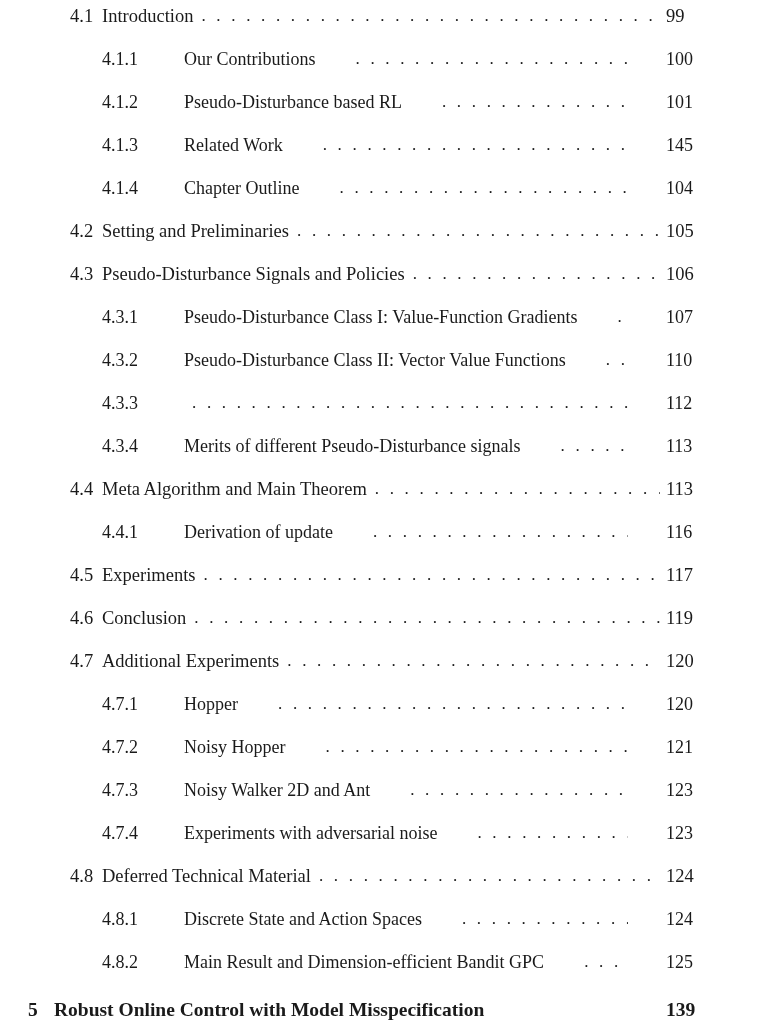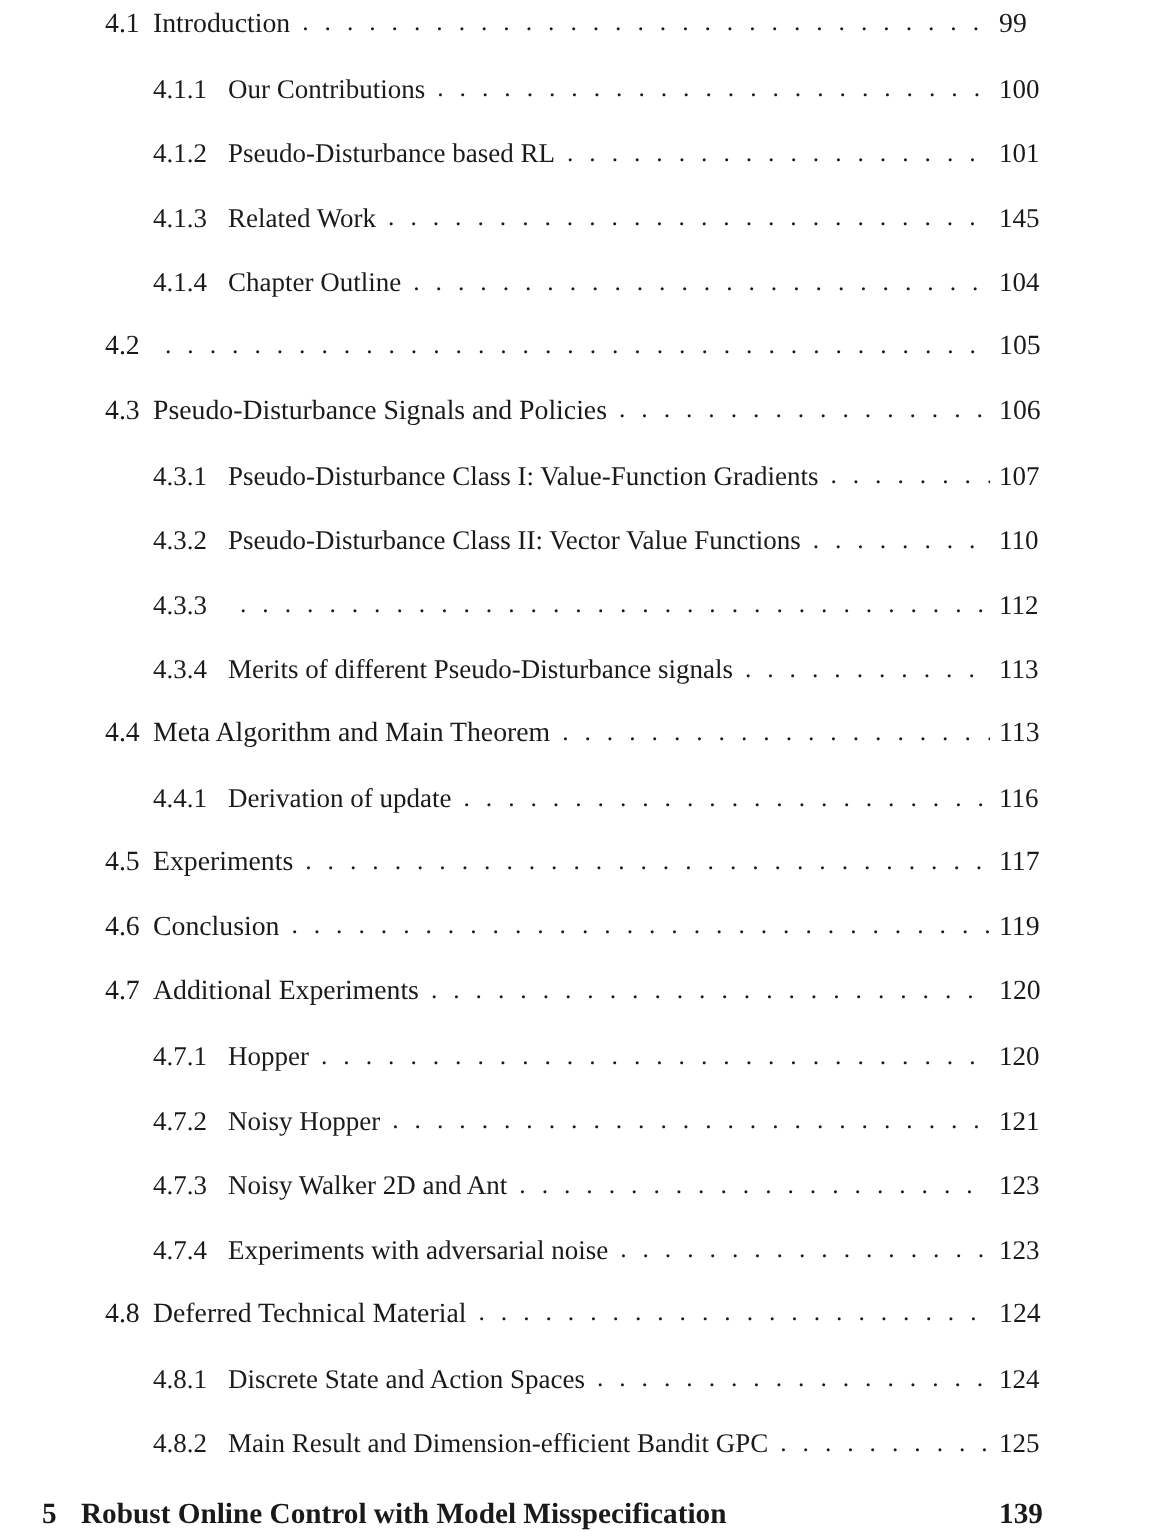--- a/index.html
+++ b/index.html
@@ -71,20 +71,21 @@
     margin-top: 22px;
   }
   .lvl-section .num { width: 32px; }
   .lvl-section .page { width: 40px; }
 
   
   .lvl-subsection {
     font-size: 18px;
     padding-left: 74px;
     margin-top: 22px;
+    gap: 32px;
   }
   .lvl-subsection .num { width: 50px; }
   .lvl-subsection .page { width: 40px; }
 
   .first { margin-top: 6px; }
 </style>
 </head>
 <body>
 
 <div class="toc">
@@ -113,20 +114,21 @@
       <span class="page">145</span>
     </div>
     <div class="entry lvl-subsection">
       <span class="num">4.1.4</span>
       <span class="title">Chapter Outline</span>
       <span class="leader">. . . . . . . . . . . . . . . . . . . . . . . . . . . . . . . . . . . . . . . . . . . . . . . . . . . . . . . . . . . . . . . . . . . . . . . . . . . . . . . . . . . . . . . . . </span>
       <span class="page">104</span>
     </div>
     <div class="entry lvl-section">
       <span class="num">4.2</span>
+      <span class="title">Setting and Preliminaries</span>
       <span class="leader">. . . . . . . . . . . . . . . . . . . . . . . . . . . . . . . . . . . . . . . . . . . . . . . . . . . . . . . . . . . . . . . . . . . . . . . . . . . . . . . . . . . . . . . . . </span>
       <span class="page">105</span>
     </div>
     <div class="entry lvl-section">
       <span class="num">4.3</span>
       <span class="title">Pseudo-Disturbance Signals and Policies</span>
       <span class="leader">. . . . . . . . . . . . . . . . . . . . . . . . . . . . . . . . . . . . . . . . . . . . . . . . . . . . . . . . . . . . . . . . . . . . . . . . . . . . . . . . . . . . . . . . . </span>
       <span class="page">106</span>
     </div>
     <div class="entry lvl-subsection">

